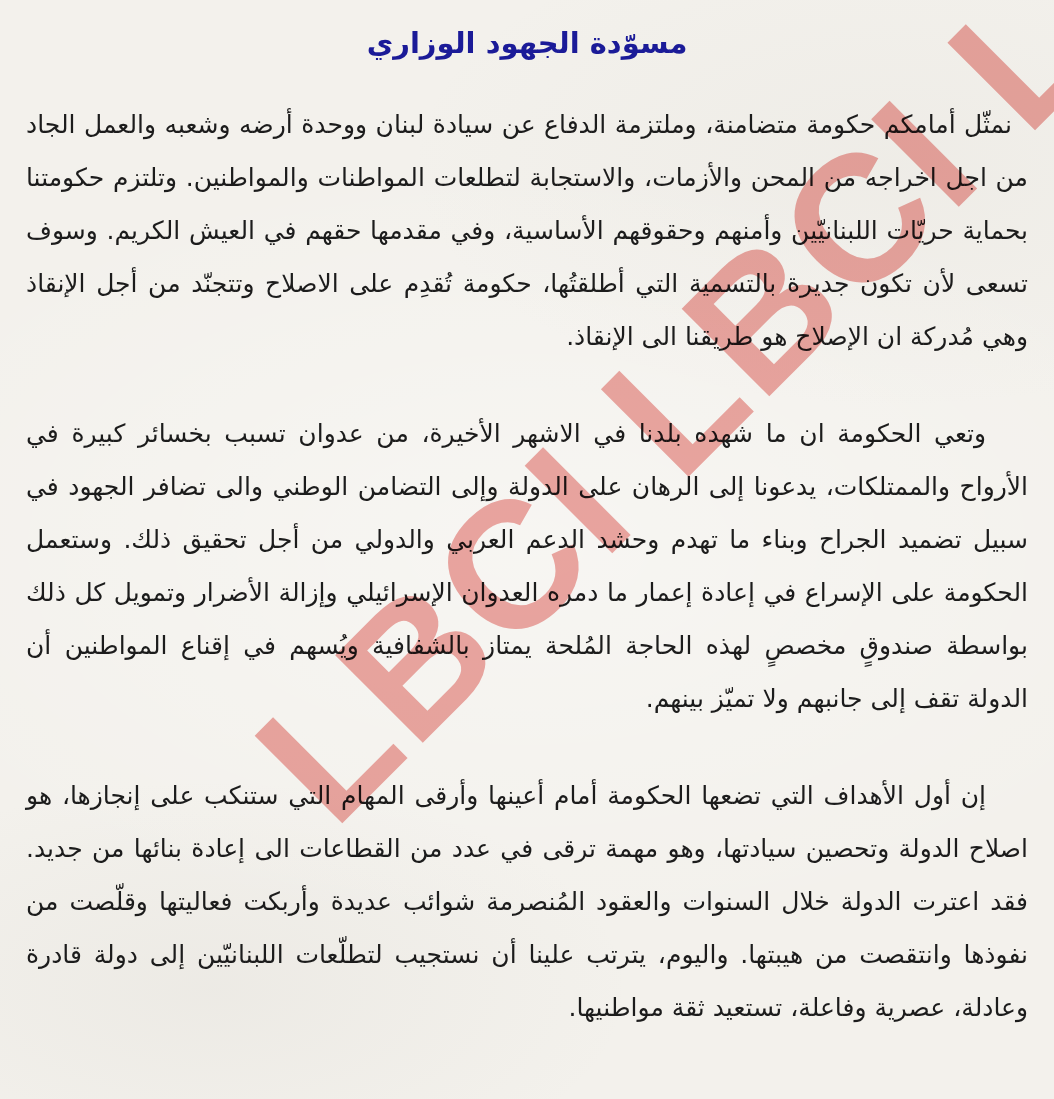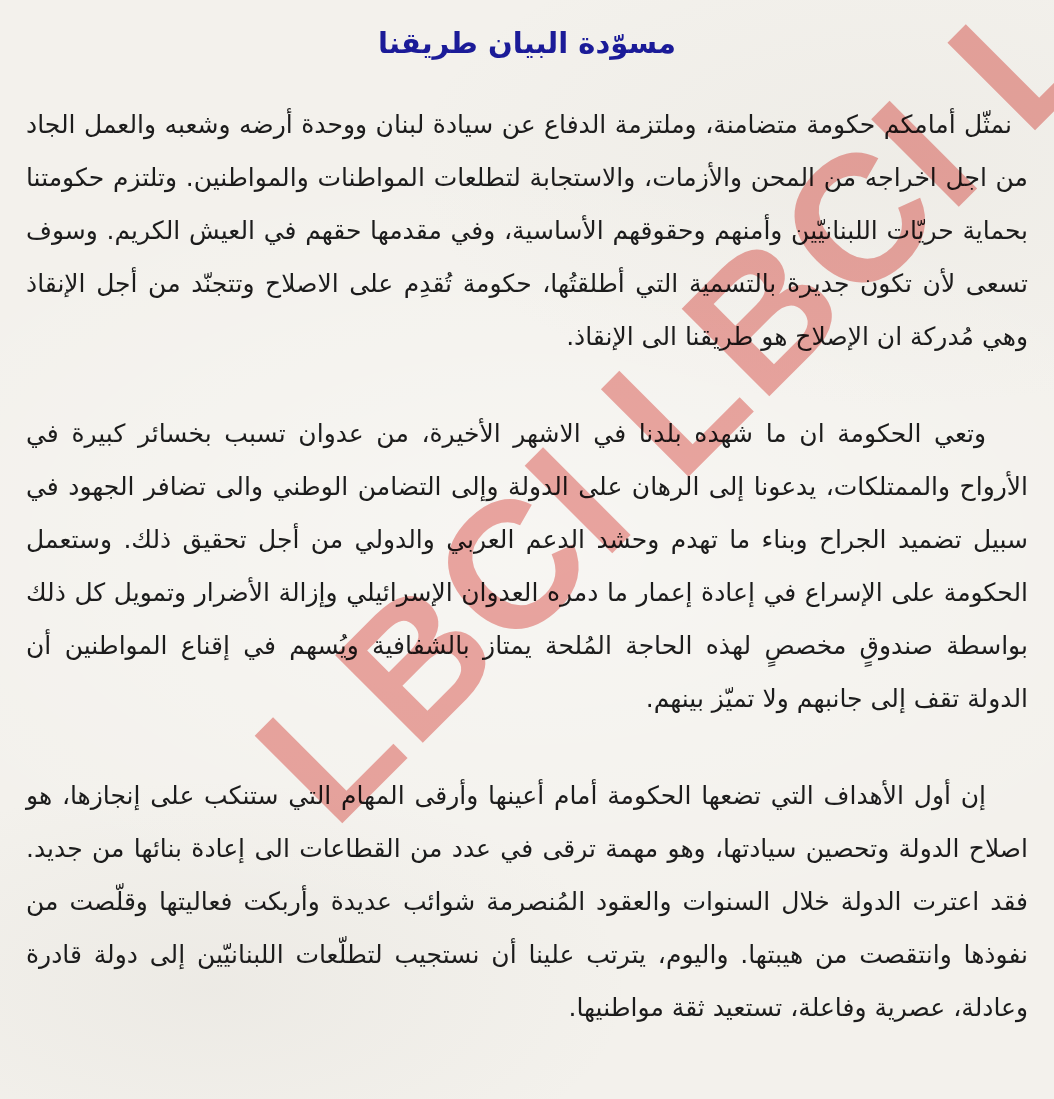--- a/index.html
+++ b/index.html
@@ -65,21 +65,21 @@
     user-select: none;
   }
 </style>
 </head>
 <body>
 
 <div class="page">
 
   <div class="watermark">LBCI LBCI LBCI</div>
 
-  <h1 class="title">مسوّدة البيان طريقنا</h1>
+  <h1 class="title">مسوّدة الجهود الوزاري</h1>
 
   <div class="content">
     <p class="para p1">نمثّل أمامكم حكومة متضامنة، وملتزمة الدفاع عن سيادة لبنان ووحدة أرضه وشعبه والعمل الجاد من اجل اخراجه من المحن والأزمات، والاستجابة لتطلعات المواطنات والمواطنين. وتلتزم حكومتنا بحماية حريّات اللبنانيّين وأمنهم وحقوقهم الأساسية، وفي مقدمها حقهم في العيش الكريم. وسوف تسعى لأن تكون جديرة بالتسمية التي أطلقتُها، حكومة تُقدِم على الاصلاح وتتجنّد من أجل الإنقاذ وهي مُدركة ان الإصلاح هو طريقنا الى الإنقاذ.</p>
     <p class="para p2">وتعي الحكومة ان ما شهده بلدنا في الاشهر الأخيرة، من عدوان تسبب بخسائر كبيرة في الأرواح والممتلكات، يدعونا إلى الرهان على الدولة وإلى التضامن الوطني والى تضافر الجهود في سبيل تضميد الجراح وبناء ما تهدم وحشد الدعم العربي والدولي من أجل تحقيق ذلك. وستعمل الحكومة على الإسراع في إعادة إعمار ما دمره العدوان الإسرائيلي وإزالة الأضرار وتمويل كل ذلك بواسطة صندوقٍ مخصصٍ لهذه الحاجة المُلحة يمتاز بالشفافية ويُسهم في إقناع المواطنين أن الدولة تقف إلى جانبهم ولا تميّز بينهم.</p>
     <p class="para p3">إن أول الأهداف التي تضعها الحكومة أمام أعينها وأرقى المهام التي ستنكب على إنجازها، هو اصلاح الدولة وتحصين سيادتها، وهو مهمة ترقى في عدد من القطاعات الى إعادة بنائها من جديد. فقد اعترت الدولة خلال السنوات والعقود المُنصرمة شوائب عديدة وأربكت فعاليتها وقلّصت من نفوذها وانتقصت من هيبتها. واليوم، يترتب علينا أن نستجيب لتطلّعات اللبنانيّين إلى دولة قادرة وعادلة، عصرية وفاعلة، تستعيد ثقة مواطنيها.</p>
   </div>
 
 </div>
 
 </body></html>

